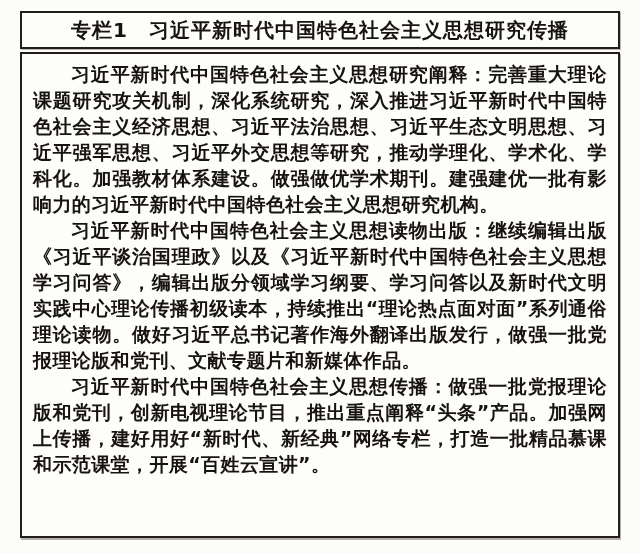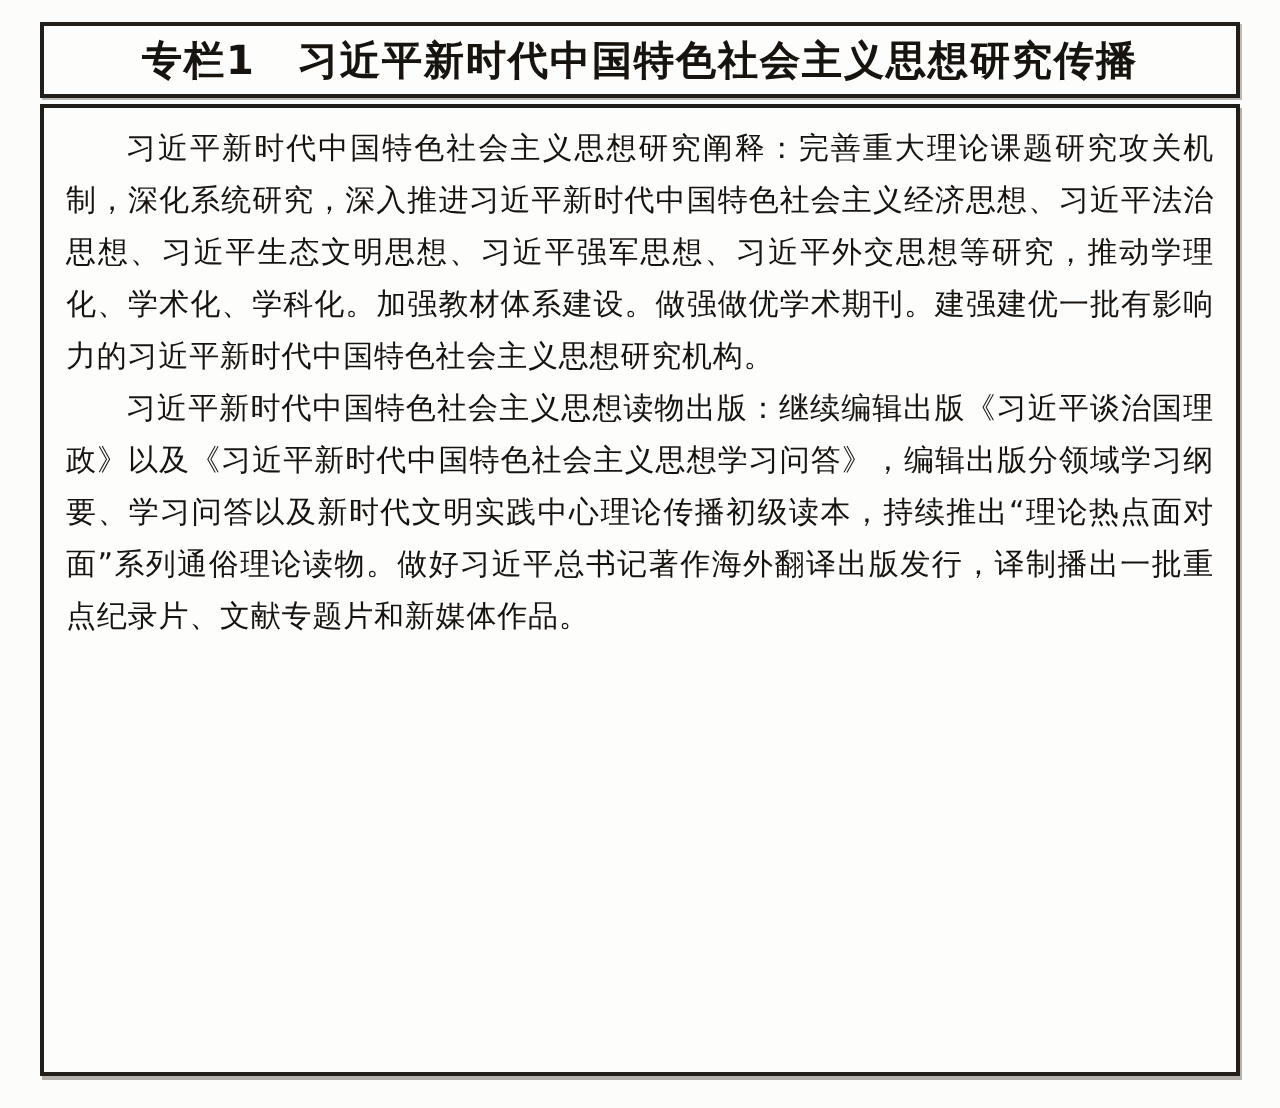--- a/index.html
+++ b/index.html
@@ -38,33 +38,34 @@
     box-sizing: border-box;
     margin-top: 3px;
     border: 2px solid var(--border, #221e1a);
     background: var(--box-bg, #fdfdfc);
     padding: 7px 11px 9px 11px;
     box-shadow: 1px 2px 0 rgba(95, 85, 75, 0.45);
     min-height: 486px;
   }
   .body-box p {
     margin: 0;
-    font-size: 15px;
+    font-size: 19px;
     line-height: 26px;
-    font-weight: 400;
+    font-weight: 700;
     text-align: justify;
     text-indent: 2em;
     letter-spacing: 0.4px;
     word-break: break-all;
   }
 </style>
 </head>
 <body>
 
 <div class="page">
   <div class="title-box">
     <h1 class="title">专栏1　习近平新时代中国特色社会主义思想研究传播</h1>
   </div>
   <div class="body-box">
     <p>习近平新时代中国特色社会主义思想研究阐释：完善重大理论课题研究攻关机制，深化系统研究，深入推进习近平新时代中国特色社会主义经济思想、习近平法治思想、习近平生态文明思想、习近平强军思想、习近平外交思想等研究，推动学理化、学术化、学科化。加强教材体系建设。做强做优学术期刊。建强建优一批有影响力的习近平新时代中国特色社会主义思想研究机构。</p>
-    <p>习近平新时代中国特色社会主义思想读物出版：继续编辑出版《习近平谈治国理政》以及《习近平新时代中国特色社会主义思想学习问答》，编辑出版分领域学习纲要、学习问答以及新时代文明实践中心理论传播初级读本，持续推出“理论热点面对面”系列通俗理论读物。做好习近平总书记著作海外翻译出版发行，译制播出一批重点纪录片、文献专题片和新媒体作品。</p>
+    <p>习近平新时代中国特色社会主义思想读物出版：继续编辑出版《习近平谈治国理政》以及《习近平新时代中国特色社会主义思想学习问答》，编辑出版分领域学习纲要、学习问答以及新时代文明实践中心理论传播初级读本，持续推出“理论热点面对面”系列通俗理论读物。做好习近平总书记著作海外翻译出版发行，做强一批党报理论版和党刊、文献专题片和新媒体作品。</p>
+    <p>习近平新时代中国特色社会主义思想传播：做强一批党报理论版和党刊，创新电视理论节目，推出重点阐释“头条”产品。加强网上传播，建好用好“新时代、新经典”网络专栏，打造一批精品慕课和示范课堂，开展“百姓云宣讲”。</p>
   </div>
 </div>
 
 </body></html>

